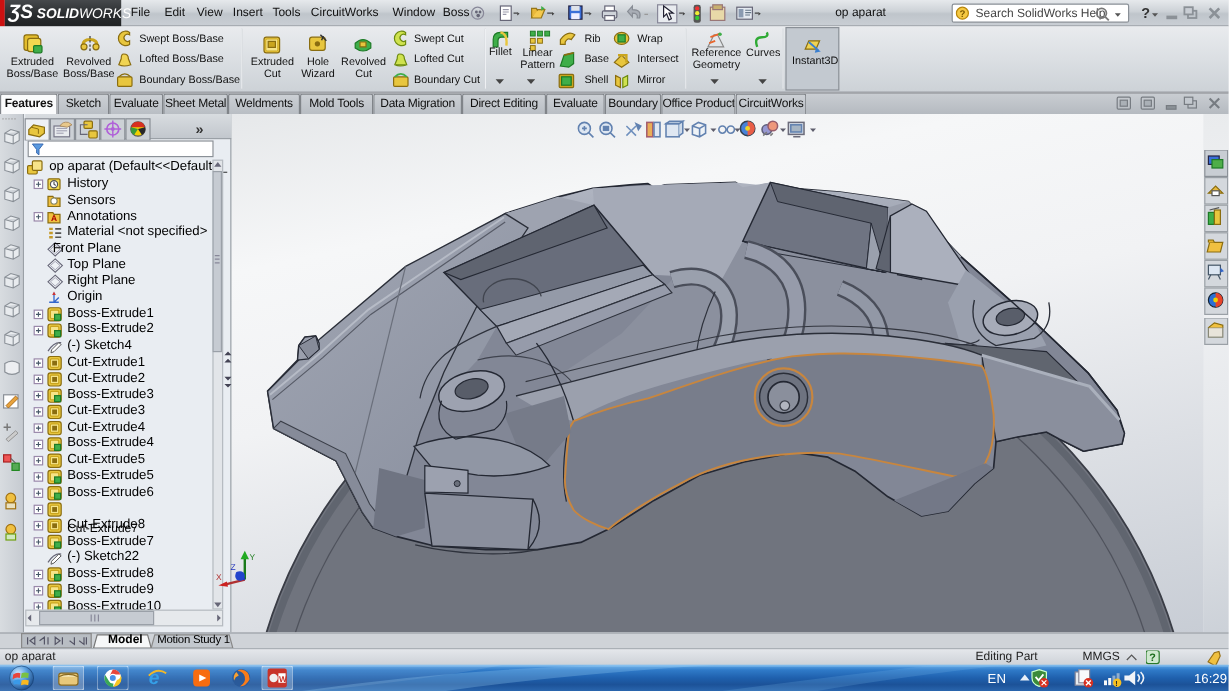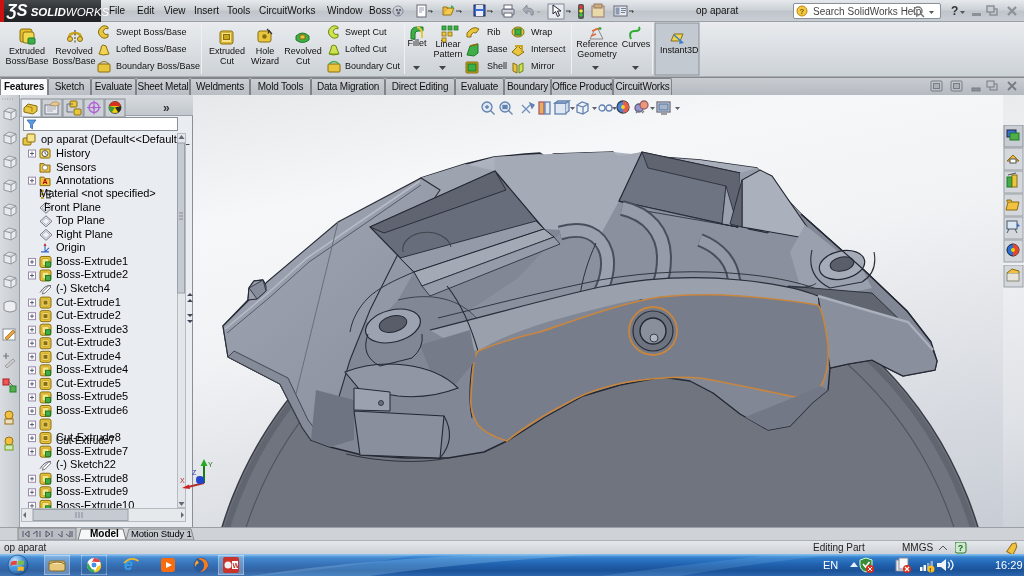--- a/index.html
+++ b/index.html
@@ -546,21 +546,21 @@
 <g transform="translate(20,405.35)">
         <rect x="0" y="0" width="11" height="11" rx="2" fill="#e8c63e" stroke="#8a6d10"></rect>
         <rect x="2" y="2" width="7" height="7" rx="1" fill="#f6e488" stroke="#caa51e"></rect>
         <rect x="5.5" y="5.5" width="5" height="5" fill="#3fae49" stroke="#1d7a26"></rect>
       </g>
 </svg>
 <div class="ti" style="left:41px;top:133px;font-size:11px">op aparat  (Default&lt;&lt;Default&gt;_</div>
 <div class="ti" style="left:56px;top:147px;font-size:11px">History</div>
 <div class="ti" style="left:56px;top:161px;font-size:11px">Sensors</div>
 <div class="ti" style="left:56px;top:174px;font-size:11px">Annotations</div>
-<div class="ti" style="left:39px;top:187px;font-size:11px">Material &lt;not specified&gt;</div>
+<div class="ti" style="left:56px;top:187px;font-size:11px">Material &lt;not specified&gt;</div>
 <div class="ti" style="left:44px;top:201px;font-size:11px">Front Plane</div>
 <div class="ti" style="left:56px;top:214px;font-size:11px">Top Plane</div>
 <div class="ti" style="left:56px;top:228px;font-size:11px">Right Plane</div>
 <div class="ti" style="left:56px;top:241px;font-size:11px">Origin</div>
 <div class="ti" style="left:56px;top:255px;font-size:11px">Boss-Extrude1</div>
 <div class="ti" style="left:56px;top:268px;font-size:11px">Boss-Extrude2</div>
 <div class="ti" style="left:56px;top:282px;font-size:11px">(-) Sketch4</div>
 <div class="ti" style="left:56px;top:296px;font-size:11px">Cut-Extrude1</div>
 <div class="ti" style="left:56px;top:309px;font-size:11px">Cut-Extrude2</div>
 <div class="ti" style="left:56px;top:323px;font-size:11px">Boss-Extrude3</div>

